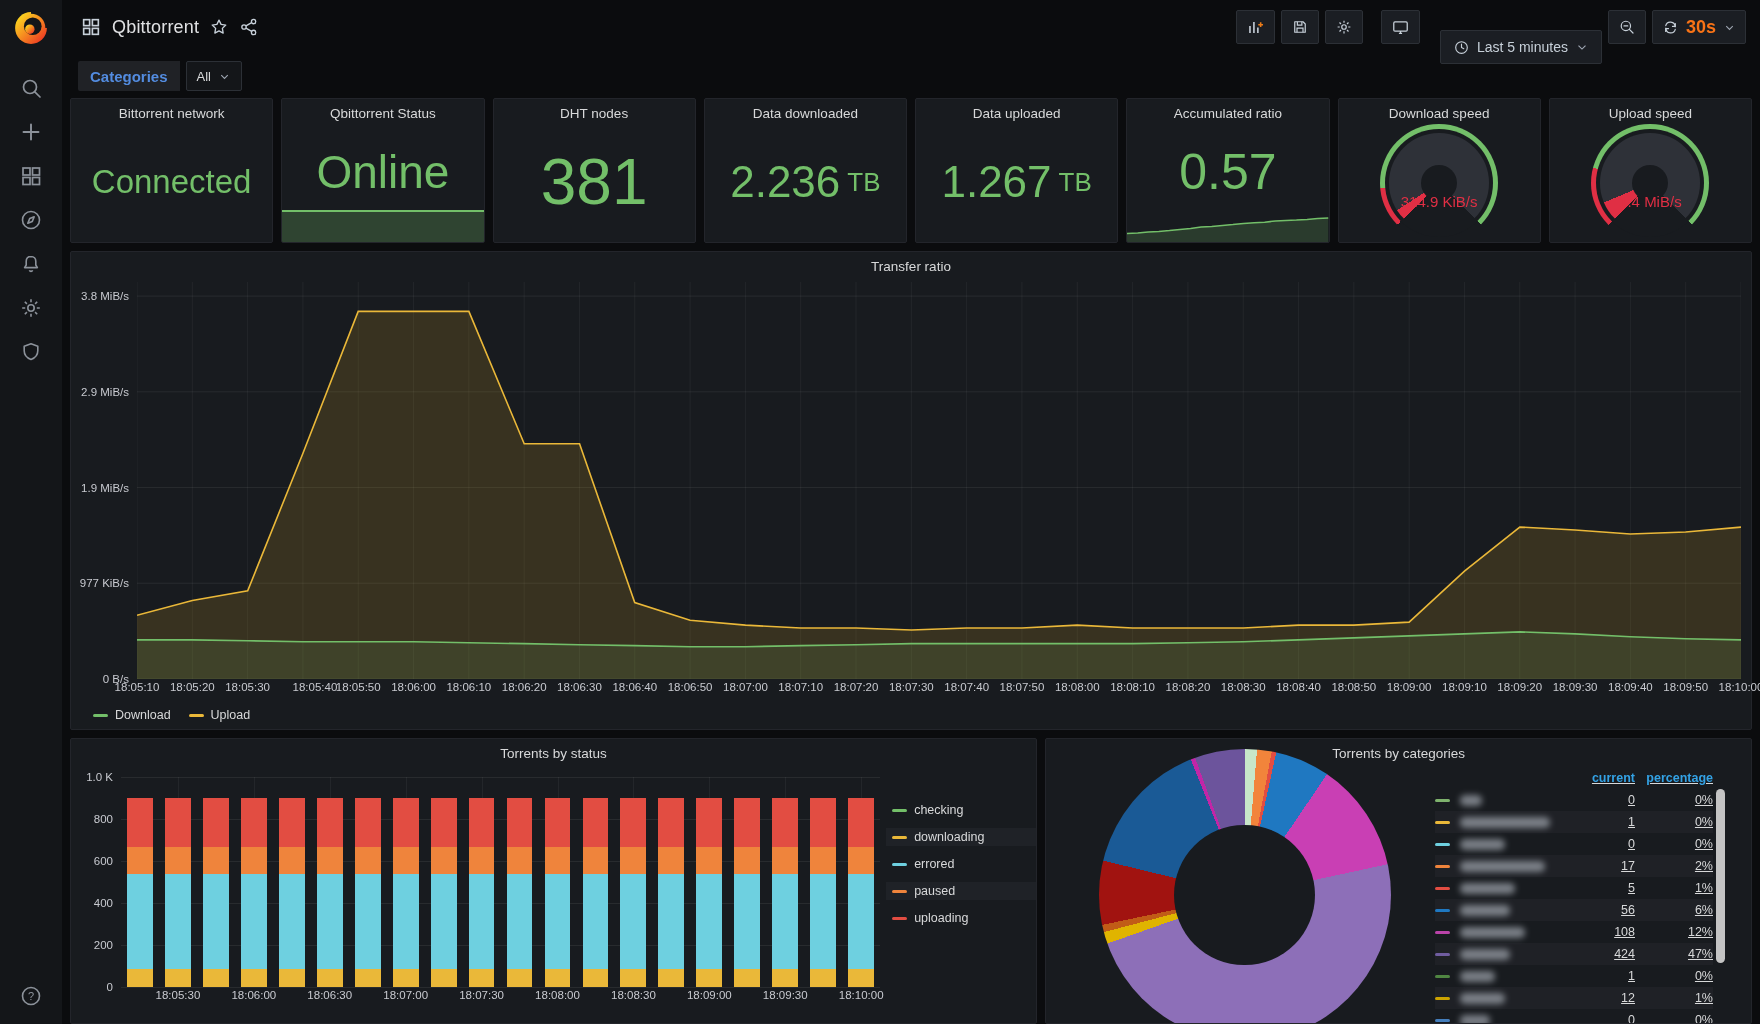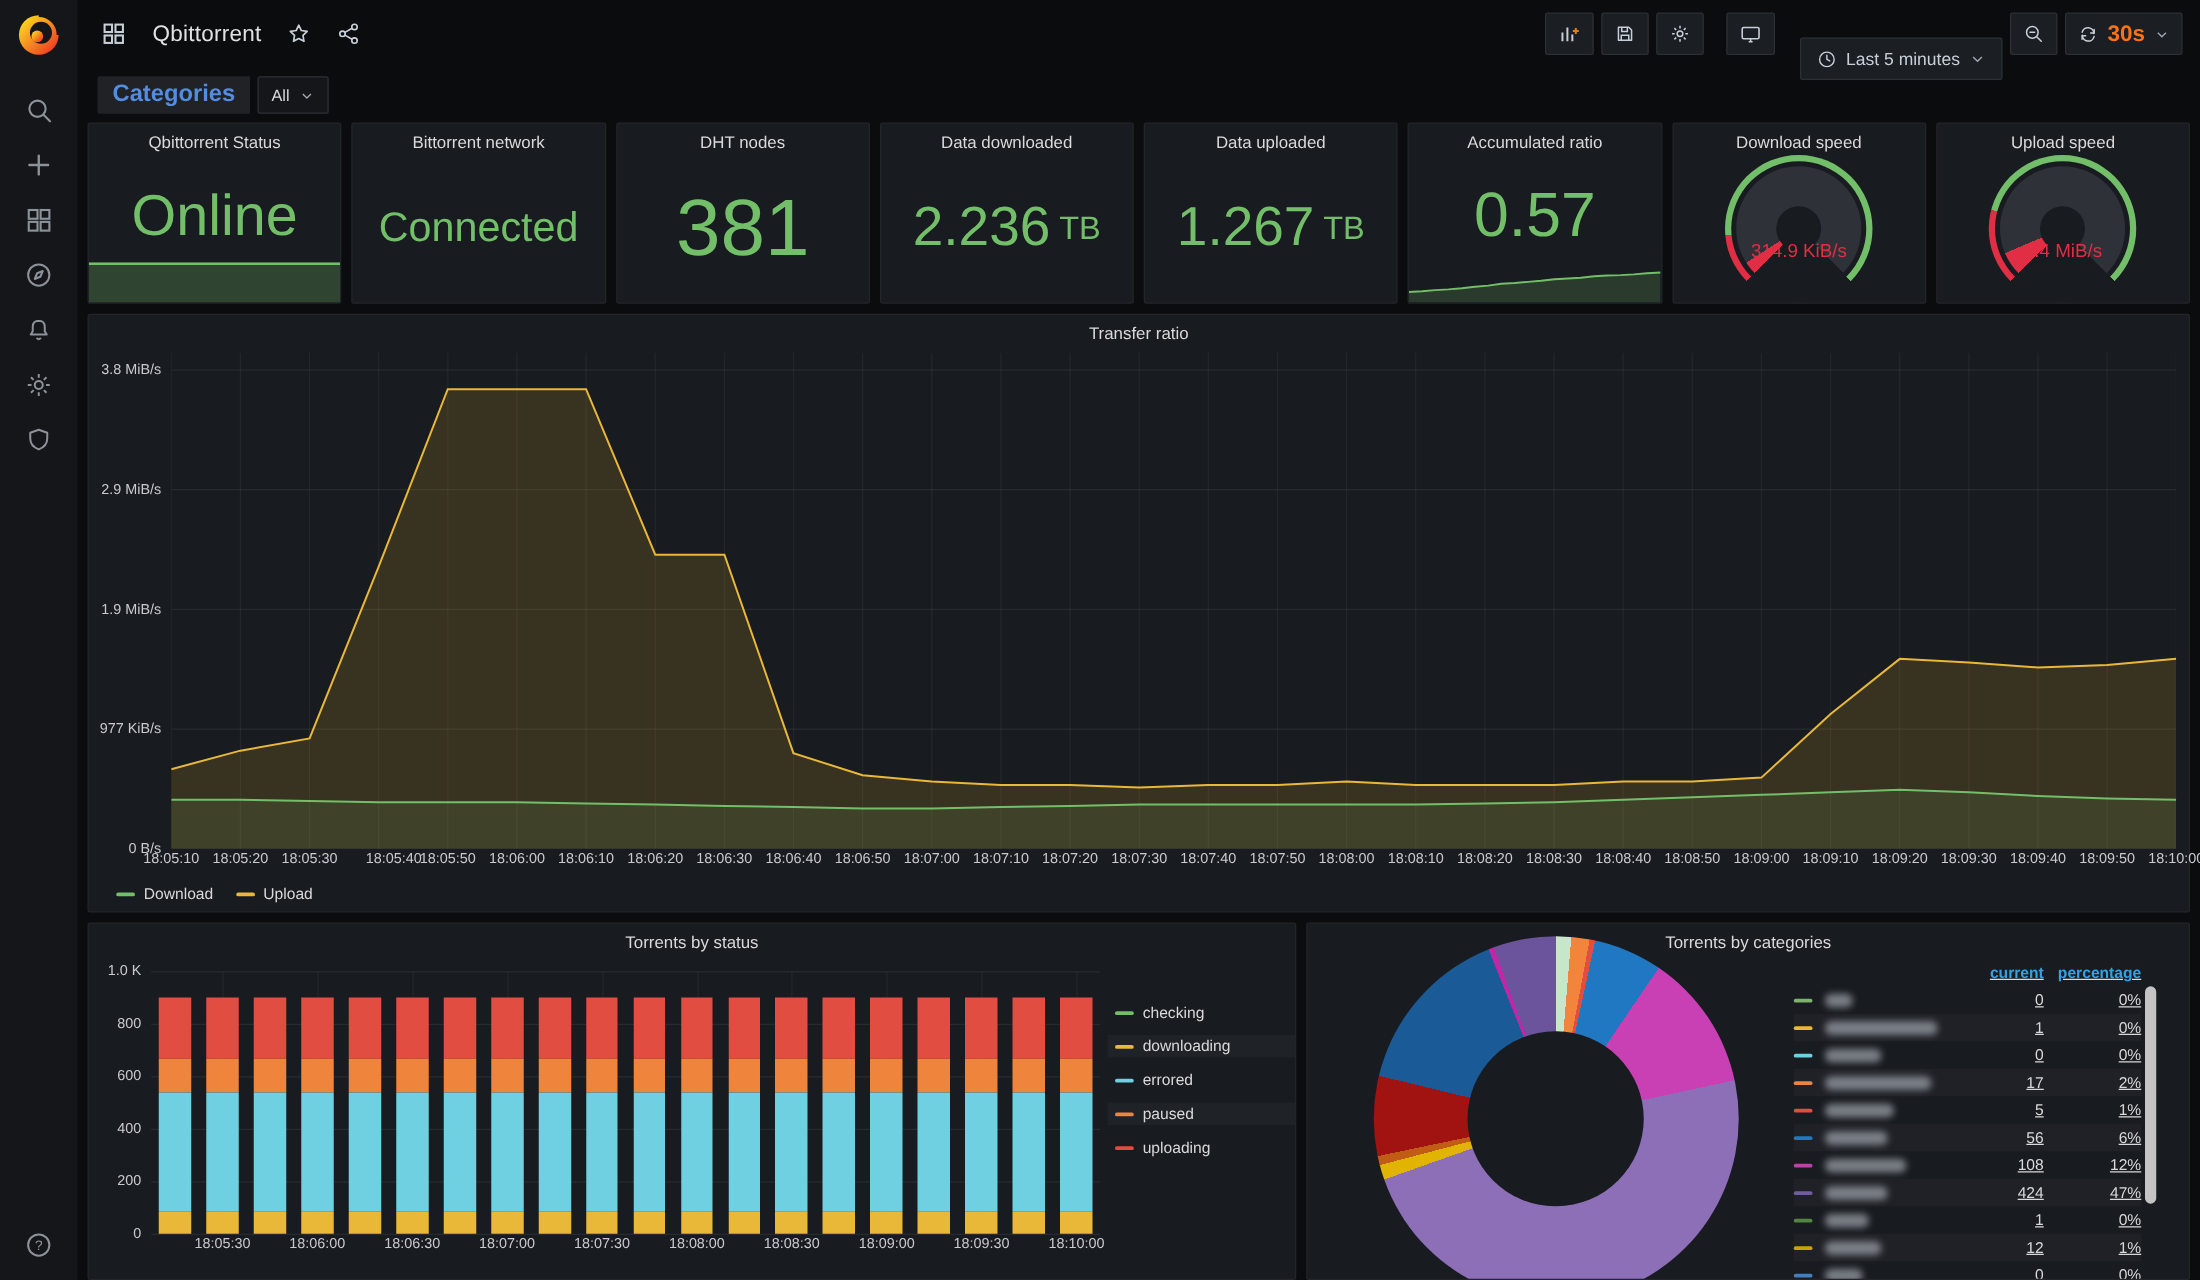--- a/index.html
+++ b/index.html
@@ -12,34 +12,34 @@
   .logo { width:40px; height:40px; margin-top:8px; cursor:pointer; }
   .side-nav { margin-top:28px; display:flex; flex-direction:column; gap:20px; align-items:center; }
   .side-item { width:24px; height:24px; opacity:.8; cursor:pointer; }
   .side-item svg, .tbtn svg, .ticon svg { display:block; }
   .side-spacer { flex:1; }
   .side-bottom { margin-bottom:16px; }
 
   
   .main { flex:1; display:flex; flex-direction:column; min-width:0; }
   .topbar { height:54px; display:flex; align-items:center; padding:0 14px 0 18px; }
-  .tb-left { display:flex; align-items:center; gap:20px; }
+  .tb-left { display:flex; align-items:center; gap:10px; }
   .page-title { font-size:18px; font-weight:500; color:#e0e1e3; letter-spacing:.2px; }
   .tb-right { margin-left:auto; display:flex; align-items:center; gap:6px; }
   .tbtn { height:34px; min-width:34px; background:#1b1e23; border:1px solid #2c3036; border-radius:2px;
     display:flex; align-items:center; justify-content:center; gap:7px; padding:0 9px; color:#c7d0d9;
     font-size:14px; cursor:pointer; }
   .grp { display:flex; gap:6px; margin-right:12px; }
   .timepick { padding:0 12px;margin-top:40px; }
   .refresh-int { color:#f97316; font-weight:600; font-size:18px; }
   .sep8 { width:8px; }
 
   
   .subbar { height:44px; display:flex; align-items:center; padding:0 16px; gap:0; }
-  .chip-label { background:#202226; color:#538ce0; font-size:19px; font-weight:600; height:30px;
+  .chip-label { background:#202226; color:#538ce0; font-size:15px; font-weight:600; height:30px;
     display:flex; align-items:center; padding:0 12px; border-radius:2px 0 0 2px; cursor:pointer; }
   .chip-value { background:#141619; border:1px solid #2c3036; color:#d8d9da; font-size:13px; height:30px;
     display:flex; align-items:center; gap:7px; padding:0 10px; margin-left:6px; border-radius:2px; cursor:pointer; }
 
   
   .content { flex:1; display:flex; flex-direction:column; gap:8px; padding:0 8px 0 8px; min-height:0; }
   .panel { background:#181b1f; border:1px solid #23252b; border-radius:2px; position:relative; }
   .ptitle { text-align:center; font-size:13.5px; font-weight:500; color:#d8d9da; padding-top:7px; cursor:pointer; }
 
   
@@ -279,30 +279,30 @@
         <svg viewBox="0 0 24 24" width="13" height="13" fill="none" stroke="#9fa7b3" stroke-width="2">
             <path d="M6 9.5l6 6 6-6"></path>
           </svg>
       </div>
     </div>
 
     <div class="content">
 
       <div class="stats-row">
         <div class="panel stat">
+          <div class="ptitle">Bittorrent network</div>
+          <div class="stat-body">
+              <span class="big v-conn">Connected</span>
+            </div>
+        </div>
+        <div class="panel stat">
           <div class="ptitle">Qbittorrent Status</div>
           <div class="stat-body lift">
               <span class="big v-online">Online</span>
             <div class="spark-flat"></div>
-            </div>
-        </div>
-        <div class="panel stat">
-          <div class="ptitle">Bittorrent network</div>
-          <div class="stat-body">
-              <span class="big v-conn">Connected</span>
             </div>
         </div>
         <div class="panel stat">
           <div class="ptitle">DHT nodes</div>
           <div class="stat-body">
               <span class="big v-dht">381</span>
             </div>
         </div>
         <div class="panel stat">
           <div class="ptitle">Data downloaded</div>

